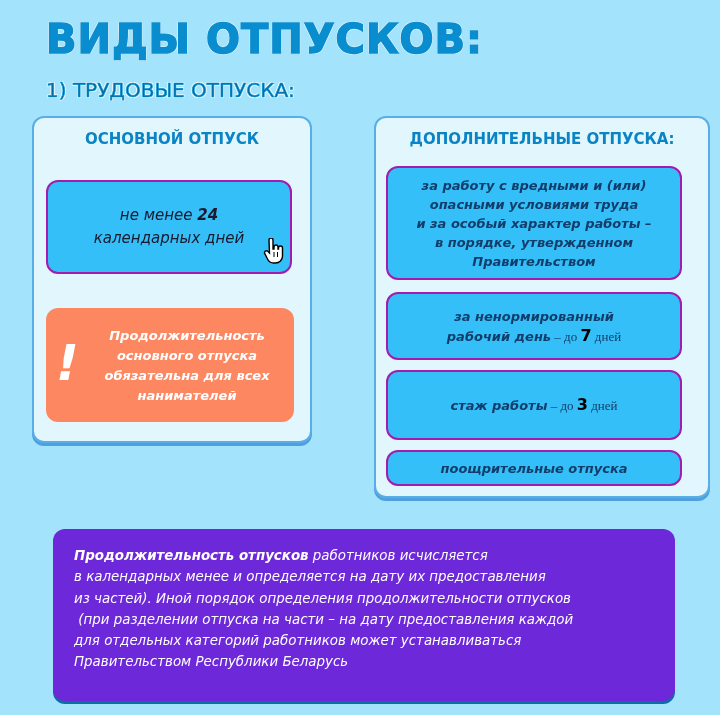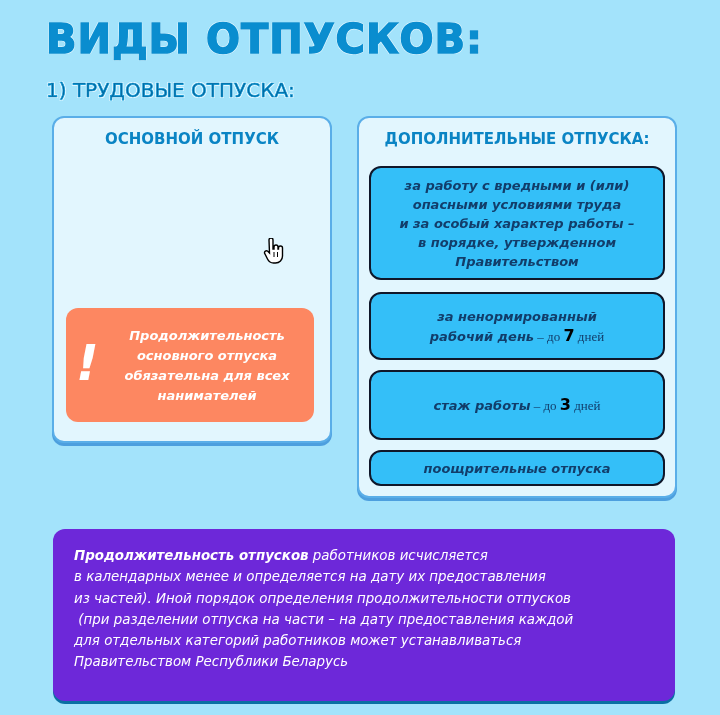--- a/index.html
+++ b/index.html
@@ -20,29 +20,29 @@
     position: absolute; left: 46px; top: 78px;
     font-size: 20px; font-weight: 400; color: #0369a1;
     -webkit-text-stroke: 0.6px #0d9ad8;
     text-shadow: 1px 1px 0 #e6f8ff, -1px -1px 0 #e6f8ff, 1px -1px 0 #e6f8ff, -1px 1px 0 #e6f8ff;
   }
   .panel {
     position: absolute; background: #e2f6fe;
     border: 2px solid #5aaee8; border-radius: 12px;
     box-shadow: 0 3px 0 #4d9fde;
   }
-  .panel-left { left: 52px; top: 116px; width: 276px; height: 323px; }
-  .panel-right { left: 357px; top: 116px; width: 316px; height: 378px; }
+  .panel-left { left: 32px; top: 116px; width: 276px; height: 323px; }
+  .panel-right { left: 374px; top: 116px; width: 316px; height: 378px; padding-left: 16px; }
   .panel-title {
     position: absolute; left: 0; right: 0; text-align: center;
     font-weight: 900; color: #0a84c4; font-size: 15px;
   }
   .blue-card {
     position: absolute; background: #34bff8;
-    border: 2px solid #0f172a; border-radius: 12px;
+    border: 2px solid #a21caf; border-radius: 12px;
     display: flex; align-items: center; justify-content: center; text-align: center;
     color: #123d6a; font-style: italic; font-weight: 700; font-size: 13px; line-height: 19px;
   }
   .card-main { left: 12px; top: 62px; width: 242px; height: 90px; font-weight: 400; font-size: 15px; line-height: 23px; color: #1a1a2e; }
   .card-main b { font-weight: 900; }
   .orange-card {
     position: absolute; left: 12px; top: 190px; width: 248px; height: 114px;
     background: #fd8761; border-radius: 12px;
   }
   .bang {
@@ -74,20 +74,26 @@
   .ln { display: block; white-space: nowrap; }
 </style>
 </head>
 <body>
 
 <div class="title">ВИДЫ ОТПУСКОВ:</div>
 <div class="subtitle">1) ТРУДОВЫЕ ОТПУСКА:</div>
 
 <div class="panel panel-left">
   <div class="panel-title" style="top:12px;">ОСНОВНОЙ ОТПУСК</div>
+  <div class="blue-card card-main">
+    <div>
+      <span>не менее </span><b>24</b><br>
+      <span>календарных дней</span>
+    </div>
+  </div>
   <div class="orange-card">
     <div class="bang">!</div>
     <div class="orange-text">
       <span class="ln">Продолжительность</span>
       <span class="ln">основного отпуска</span>
       <span class="ln">обязательна для всех</span>
       <span class="ln">нанимателей</span>
     </div>
   </div>
 </div>

